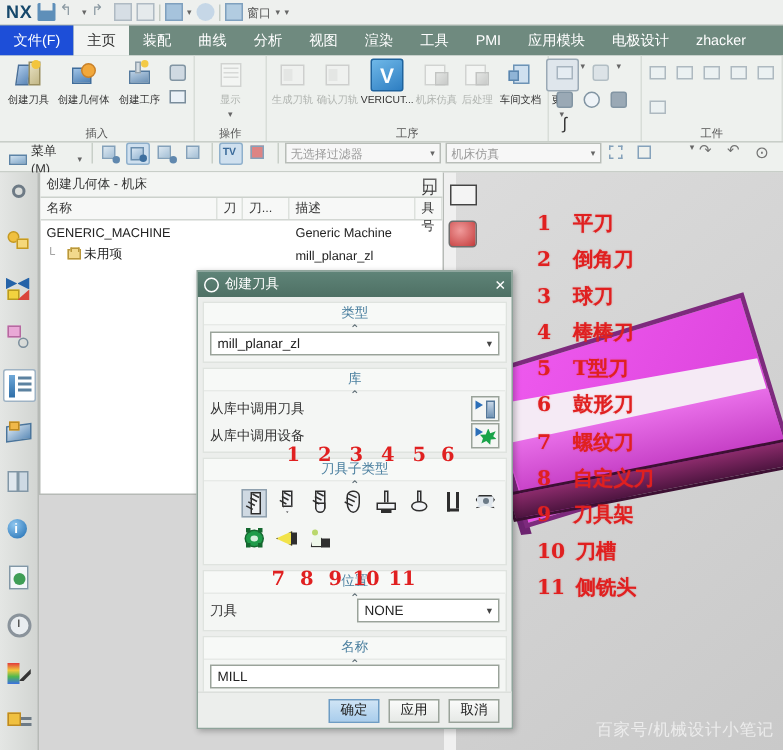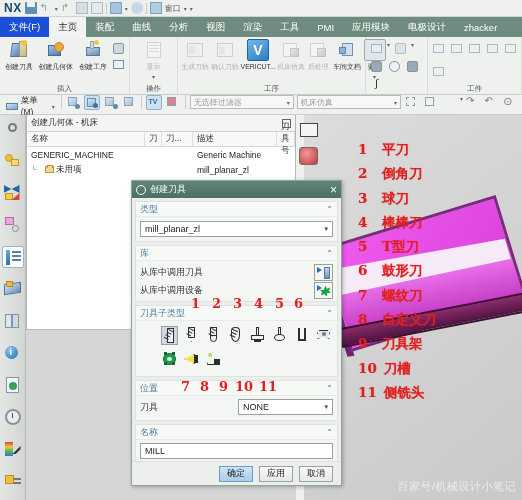--- a/index.html
+++ b/index.html
@@ -205,21 +205,21 @@
   #dlgtitle {
     height:17px; background:linear-gradient(#5f8478,#4e7064); color:#fff;
     display:flex; align-items:center; padding:0 4px; gap:4px; font-size:9px;
   }
   #dlgtitle .dgear { width:10px; height:10px; border:1.6px solid #fff; border-radius:50%; }
   #dlgtitle .dspacer { flex:1; }
   #dlgtitle .dclose { font-size:12px; line-height:12px; color:#fff; font-weight:300; }
   .sect { background:#f4f6f4; margin:3px; border:1px solid #dfe3df; }
   .sect .shdr {
     height:15px; display:flex; align-items:center; padding:0 4px;
-    color:#4a7f9f; font-size:9px; border-bottom:1px solid #e7eae7; background:#f7f9f7;
+    color:#4a7f9f; font-size:9px; border-bottom:1px solid #e7eae7; background:#f7f9f7;flex-direction:column;
   }
   .sect .shdr .sp { flex:1; }
   .sect .shdr .chev { color:#5c6b73; font-size:8px; }
   .sect .sbody { padding:4px; }
   .dcombo {
     height:16px; background:#fff; border:1px solid #9aa39a; display:flex;
     align-items:center; padding:0 4px; font-size:9px; color:#222;
   }
   .dcombo .dv{ flex:1; }
   .dcombo .da{ font-size:7px; color:#444; }

